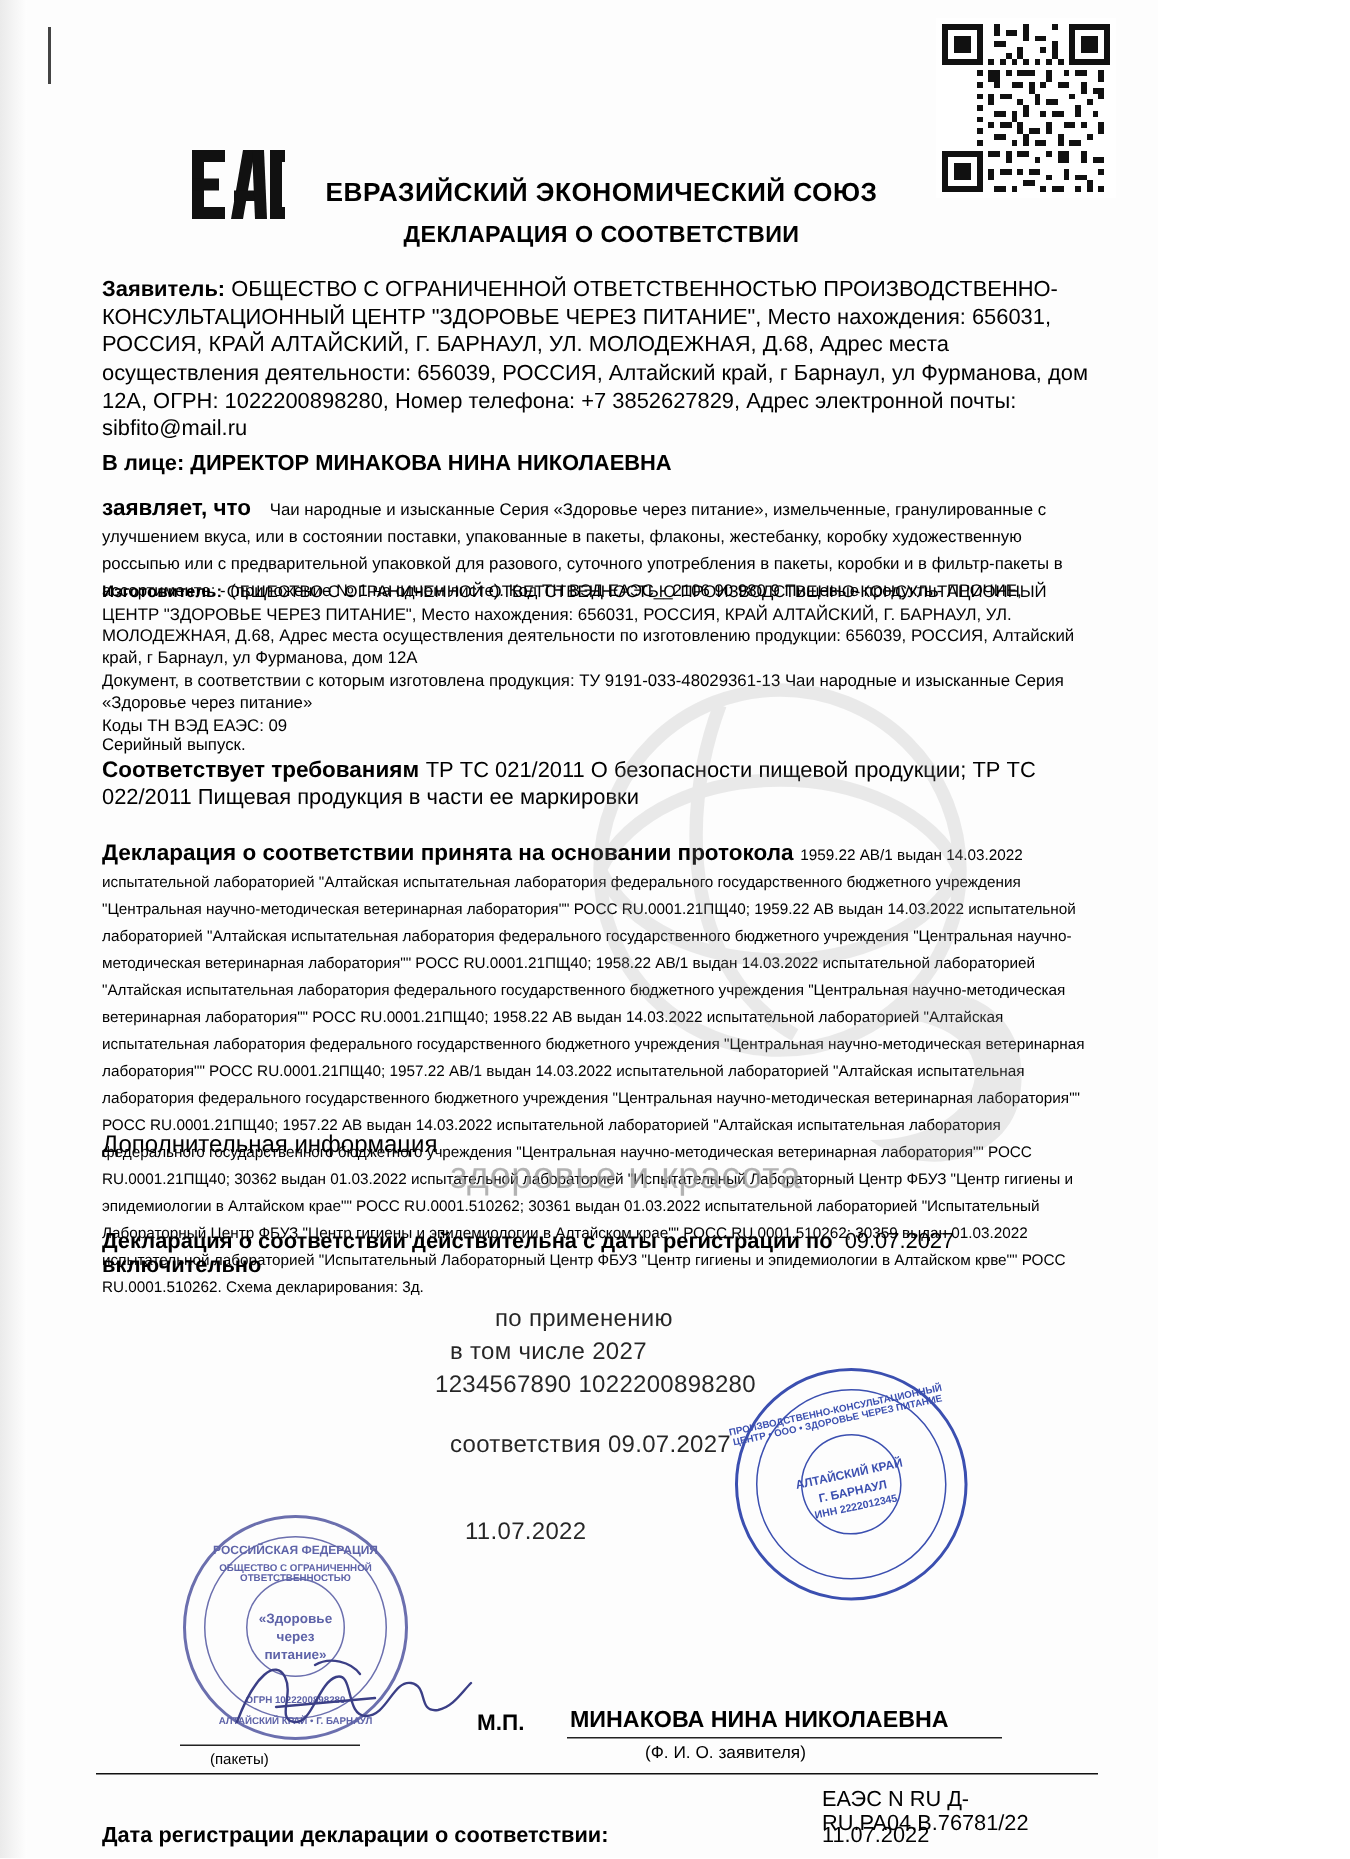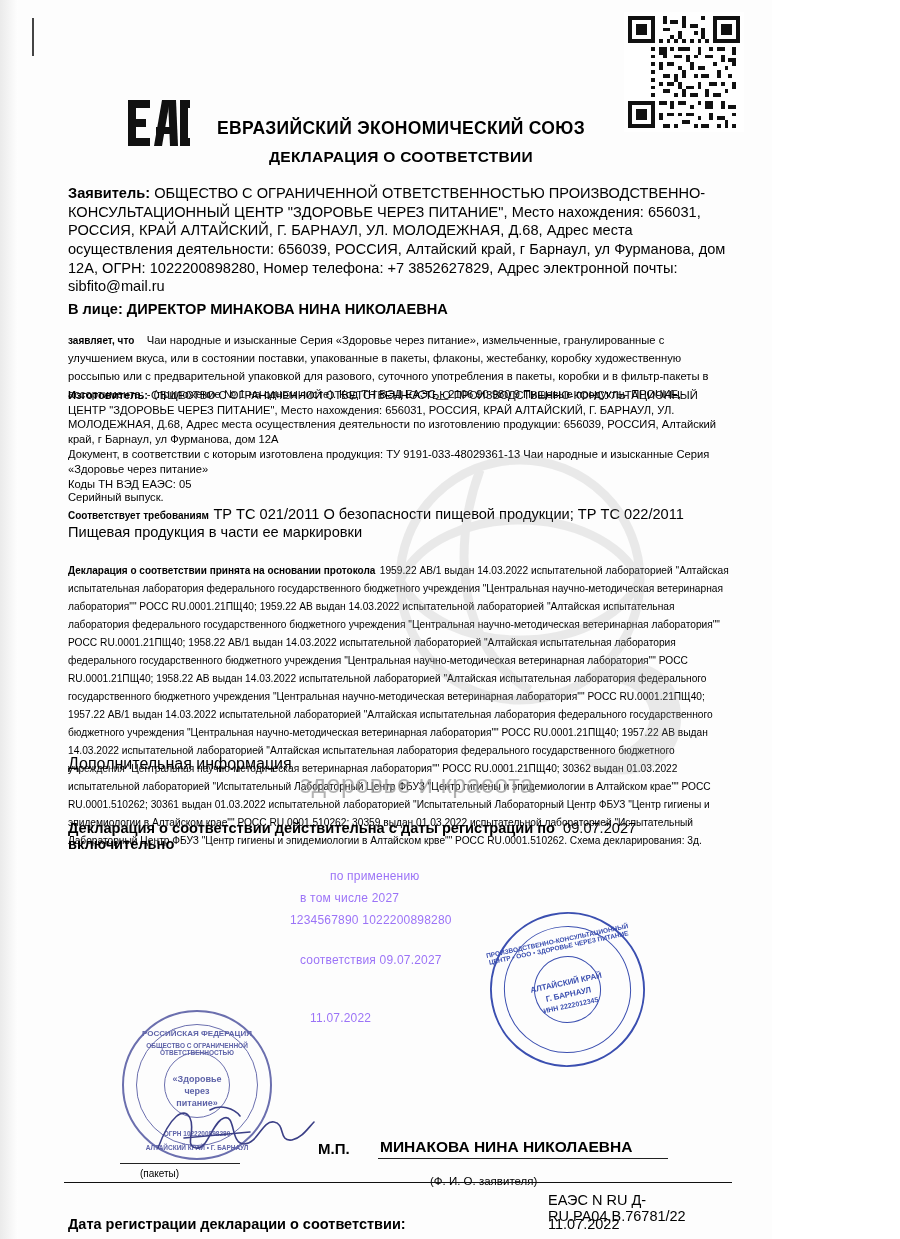--- a/index.html
+++ b/index.html
@@ -76,21 +76,21 @@
   .b-decl { font-size: 14.6px; line-height: 1.28; }
   .small {
     font-size: 11.2px;
     line-height: 1.3;
   }
   .smaller {
     font-size: 10.2px;
     line-height: 1.26;
     text-align: justify;
   }
-  .lead { font-weight: bold; font-size: 10px; }
+  .lead { font-weight: bold; font-size: 15px; }
 
   
   .wm {
     position: absolute;
     left: 330px;
     top: 430px;
     width: 430px;
     height: 400px;
     pointer-events: none;
     opacity: .20;
@@ -100,22 +100,22 @@
     left: 300px;
     top: 770px;
     font-size: 25px;
     color: #9a9a9a;
     opacity: .75;
     letter-spacing: .5px;
   }
   
   .ghost {
     position: absolute;
-    color: #8b5cf6;
-    font-size: 12px;
+    color: #000000;
+    font-size: 16px;
     line-height: 1.45;
     opacity: .85;
     letter-spacing: .2px;
     pointer-events: none;
   }
 
   
   .stamp {
     position: absolute;
     border-radius: 50%;
@@ -161,21 +161,20 @@
     left: 380px;
     top: 1138px;
     font-size: 15.5px;
     font-weight: bold;
   }
   .fio {
     position: absolute;
     left: 430px;
     top: 1163px;
     font-size: 11.5px;
-    margin-top: 12px;
   }
   .podpis {
     position: absolute;
     left: 140px;
     top: 1168px;
     font-size: 10px;
   }
   .ruleline {
     position: absolute;
     height: 1px;
@@ -365,21 +364,21 @@
     <span class="lead">заявляет, что</span>
     <span class="small" style="margin-left:8px;">Чаи народные и изысканные Серия «Здоровье через питание», измельченные, гранулированные с улучшением вкуса, или в состоянии поставки, упакованные в пакеты, флаконы, жестебанку, коробку художественную россыпью или с предварительной упаковкой для разового, суточного употребления в пакеты, коробки и в фильтр-пакеты в ассортименте: - (приложение № 1 на одном листе). Код ТН ВЭД ЕАЭС__2106 90 980 9   Пищевые продукты- ПРОЧИЕ,</span>
   </div>
 
   <div class="block small" style="top:388px;">
     <span style="font-weight:bold;">Изготовитель:</span>
     <span>ОБЩЕСТВО С ОГРАНИЧЕННОЙ ОТВЕТСТВЕННОСТЬЮ ПРОИЗВОДСТВЕННО-КОНСУЛЬТАЦИОННЫЙ ЦЕНТР "ЗДОРОВЬЕ ЧЕРЕЗ ПИТАНИЕ", Место нахождения: 656031, РОССИЯ, КРАЙ АЛТАЙСКИЙ, Г. БАРНАУЛ, УЛ. МОЛОДЕЖНАЯ, Д.68, Адрес места осуществления деятельности по изготовлению продукции: 656039, РОССИЯ, Алтайский край, г Барнаул, ул Фурманова, дом 12А</span>
   </div>
 
   <div class="block small" style="top:447px;">Документ, в соответствии с которым изготовлена продукция: ТУ 9191-033-48029361-13 Чаи народные и изысканные Серия «Здоровье через питание»</div>
-  <div class="block small" style="top:477px;">Коды ТН ВЭД ЕАЭС: 05</div>
+  <div class="block small" style="top:477px;">Коды ТН ВЭД ЕАЭС: 09</div>
   <div class="block small" style="top:490px;">Серийный выпуск.</div>
 
   <div class="block" style="top:505px;">
     <span class="lead">Соответствует требованиям</span>
     <span style="font-size:14.6px;">ТР ТС 021/2011 О безопасности пищевой продукции; ТР ТС 022/2011 Пищевая продукция в части ее маркировки</span>
   </div>
 
   <div class="block" style="top:560px;">
     <span class="lead">Декларация о соответствии принята на основании протокола</span>
     <span class="smaller">1959.22 АВ/1 выдан 14.03.2022 испытательной лабораторией "Алтайская испытательная лаборатория федерального государственного бюджетного учреждения "Центральная научно-методическая ветеринарная лаборатория"" РОСС RU.0001.21ПЩ40; 1959.22 АВ выдан 14.03.2022 испытательной лабораторией "Алтайская испытательная лаборатория федерального государственного бюджетного учреждения "Центральная научно-методическая ветеринарная лаборатория"" РОСС RU.0001.21ПЩ40; 1958.22 АВ/1 выдан 14.03.2022 испытательной лабораторией "Алтайская испытательная лаборатория федерального государственного бюджетного учреждения "Центральная научно-методическая ветеринарная лаборатория"" РОСС RU.0001.21ПЩ40; 1958.22 АВ выдан 14.03.2022 испытательной лабораторией "Алтайская испытательная лаборатория федерального государственного бюджетного учреждения "Центральная научно-методическая ветеринарная лаборатория"" РОСС RU.0001.21ПЩ40; 1957.22 АВ/1 выдан 14.03.2022 испытательной лабораторией "Алтайская испытательная лаборатория федерального государственного бюджетного учреждения "Центральная научно-методическая ветеринарная лаборатория"" РОСС RU.0001.21ПЩ40; 1957.22 АВ выдан 14.03.2022 испытательной лабораторией "Алтайская испытательная лаборатория федерального государственного бюджетного учреждения "Центральная научно-методическая ветеринарная лаборатория"" РОСС RU.0001.21ПЩ40; 30362 выдан 01.03.2022 испытательной лабораторией "Испытательный Лабораторный Центр ФБУЗ "Центр гигиены и эпидемиологии в Алтайском крае"" РОСС RU.0001.510262; 30361 выдан 01.03.2022 испытательной лабораторией "Испытательный Лабораторный Центр ФБУЗ "Центр гигиены и эпидемиологии в Алтайском крае"" РОСС RU.0001.510262; 30359 выдан 01.03.2022 испытательной лабораторией "Испытательный Лабораторный Центр ФБУЗ "Центр гигиены и эпидемиологии в Алтайском крве"" РОСС RU.0001.510262. Схема декларирования: 3д.</span>

